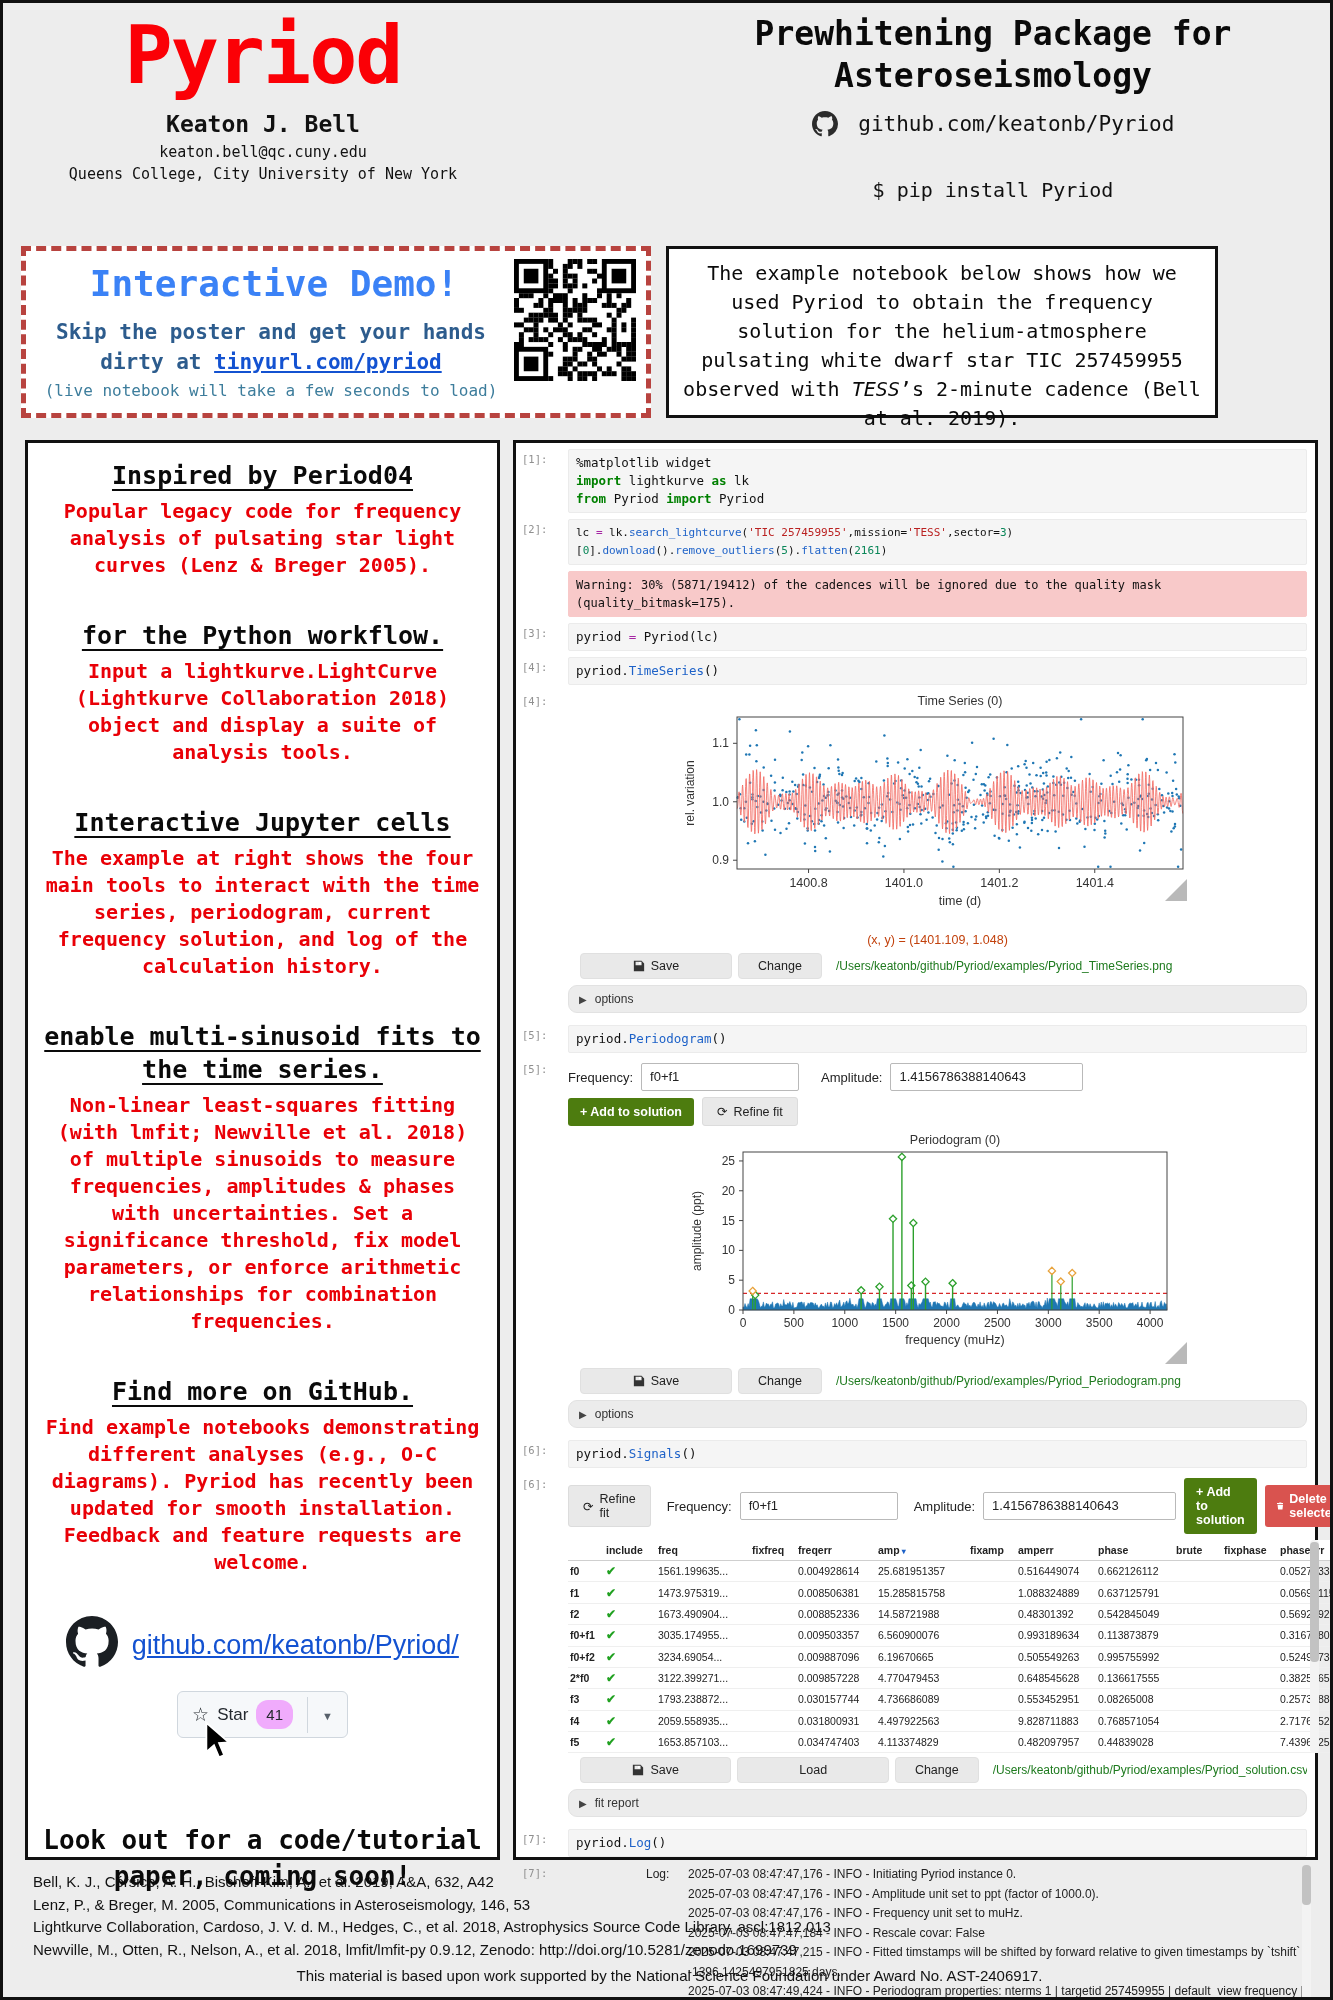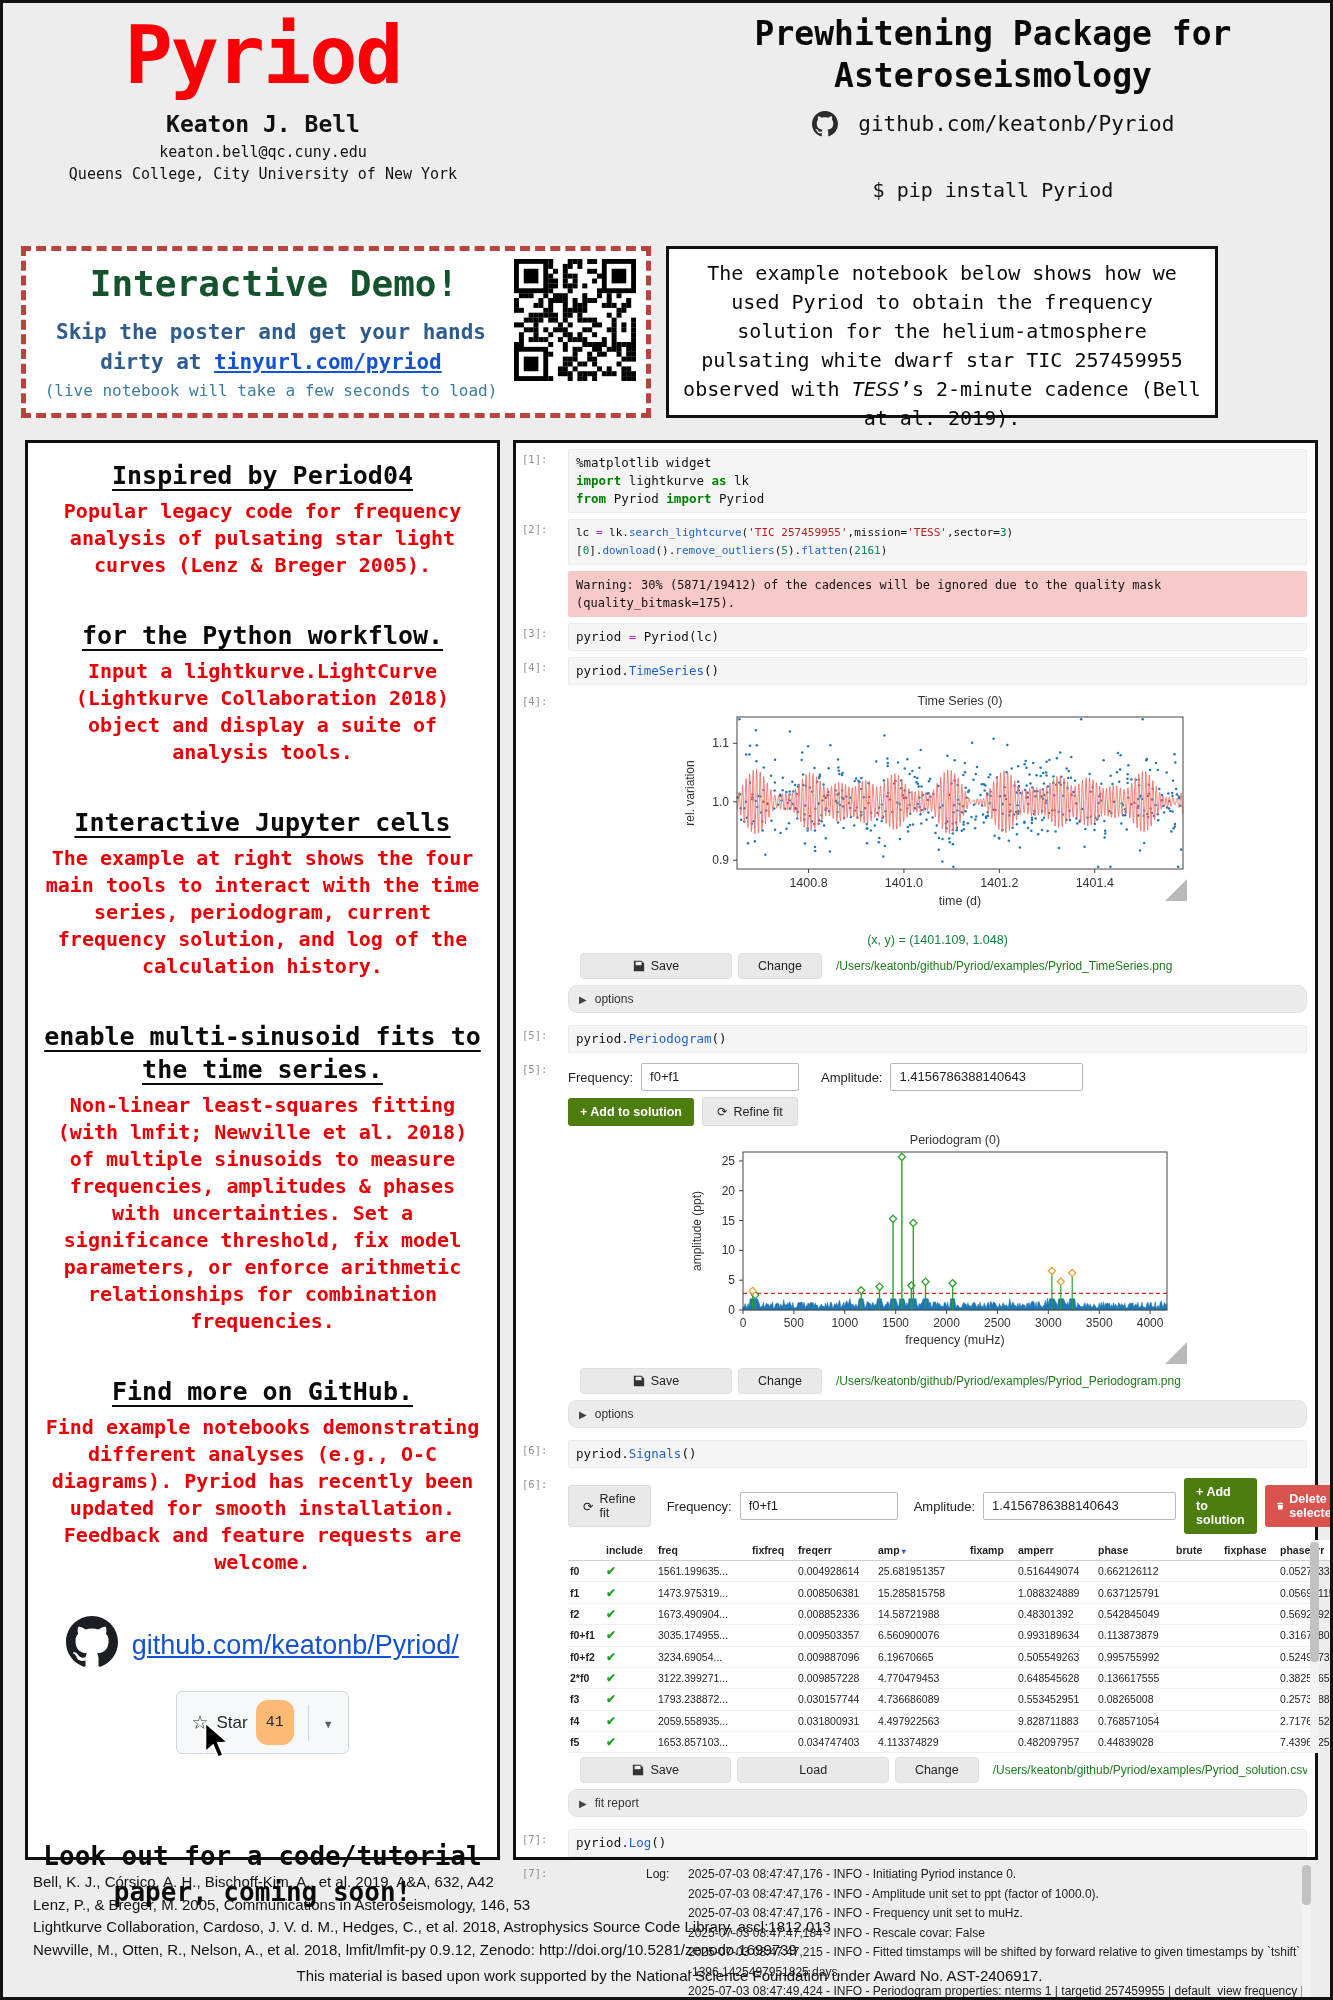--- a/index.html
+++ b/index.html
@@ -10,63 +10,63 @@
   .logo{left:60px;top:6px;width:400px;text-align:center;font-size:80px;font-weight:bold;color:#fb0006;letter-spacing:-2px;}
   .author{left:40px;top:108px;width:440px;text-align:center;font-weight:bold;font-size:23px;color:#111;}
   .email{left:40px;top:140px;width:440px;text-align:center;font-size:15px;color:#111;}
   .affil{left:40px;top:162px;width:440px;text-align:center;font-size:15px;color:#111;}
   .title{left:655px;top:10px;width:670px;text-align:center;font-size:33px;font-weight:bold;color:#0a0a0a;line-height:42px;}
   .hline{left:655px;width:670px;text-align:center;font-size:21px;color:#111;}
   .hline .ic{vertical-align:-6px;margin-right:8px;}
   .pipline{top:175px;font-size:20px;}
   
   .demo{left:18px;top:243px;width:630px;height:172px;background:#fff;border:5px dashed #b8433f;box-sizing:border-box;}
-  .demo-title{left:28px;top:12px;width:440px;text-align:center;font-size:36px;font-weight:bold;color:#14532d;}
+  .demo-title{left:28px;top:12px;width:440px;text-align:center;font-size:36px;font-weight:bold;color:#3b82f6;}
   .demo-l1{left:10px;top:66px;width:470px;text-align:center;font-size:21px;font-weight:bold;color:#2d5c8d;line-height:30px;}
   .demo-note{left:0px;top:130px;width:490px;text-align:center;font-size:16px;color:#3d7d9c;}
   .demo a,.bluelink{color:#1352d1;text-decoration:underline;}
   .qr{right:10px;top:8px;}
   
   .intro{left:663px;top:243px;width:552px;height:172px;background:#fff;border:3px solid #111;box-sizing:border-box;
          text-align:center;font-size:20px;color:#0a0a0a;line-height:29px;padding:10px 14px;}
   .intro .it{font-style:italic;}
   
   .leftbox{left:22px;top:437px;width:475px;height:1420px;background:#fff;border:3px solid #111;box-sizing:border-box;
            padding:16px 12px;text-align:center;}
   .sec{margin-bottom:40px;}
   .sec h3{margin:0 0 6px 0;font-size:25px;font-weight:bold;color:#0a0a0a;text-decoration:underline;text-underline-offset:5px;line-height:33px;}
   .sec p{margin:0;font-size:20px;font-weight:bold;color:#e90007;line-height:27px;}
   .ghrow{margin:18px 0 10px 0;font-family:"Liberation Sans",sans-serif;font-size:27px;}
   .ghrow .ic{vertical-align:-14px;margin-right:6px;}
   .starwrap{position:relative;display:inline-block;margin-top:6px;}
   .starbtn{display:inline-flex;align-items:center;background:#f6f8fa;border:1px solid #d0d7de;border-radius:6px;
            font-family:"Liberation Sans",sans-serif;font-size:17px;color:#24292f;overflow:hidden;}
   .starbtn .seg1{display:inline-flex;align-items:center;gap:8px;padding:8px 14px;}
-  .starbtn .cnt{background:#fdba74;border-radius:12px;padding:14px 10px;font-size:15px;font-family:Liberation Mono, monospace;}
+  .starbtn .cnt{background:#f0abfc;border-radius:12px;padding:6px 10px;font-size:15px;}
   .starbtn .seg2{border-left:1px solid #d0d7de;padding:8px 14px;}
   .cursor{position:absolute;left:26px;top:30px;}
   .coming{margin-top:84px;font-size:26px;font-weight:bold;color:#0a0a0a;line-height:36px;}
   
   .nb{left:510px;top:437px;width:805px;height:1420px;background:#fff;border:3px solid #111;box-sizing:border-box;
       padding:6px 8px 0 2px;font-family:"Liberation Sans",sans-serif;}
   .jrow{display:flex;margin-bottom:6px;}
   .prompt{width:46px;flex:none;text-align:left;padding:4px 0 0 4px;color:#8f8f8f;
           font-family:"DejaVu Sans Mono",monospace;font-size:10.5px;}
   .jin{flex:1;background:#f5f5f5;border:1px solid #ebebeb;border-radius:2px;padding:4px 7px;
        font-family:"DejaVu Sans Mono",monospace;font-size:12.5px;line-height:18px;color:#111;}
   .jin.small{font-size:11px;}
   .jout{flex:1;min-width:0;}
   .tk-k{color:#008000;font-weight:bold;}
   .tk-s{color:#ba2121;}
   .tk-n{color:#098658;}
   .tk-o{color:#a626a4;}
   .tk-m{color:#1e62c8;}
   .warnrow .jin{background:#f8c9c9;border-color:#f8c9c9;font-size:12px;}
   .plotwrap{text-align:center;position:relative;}
-  .coords{text-align:center;font-size:12.5px;color:#15803d;margin:2px 0 6px 0;font-family:"Liberation Sans",sans-serif;}
+  .coords{text-align:center;font-size:12.5px;color:#c2410c;margin:2px 0 6px 0;font-family:"Liberation Sans",sans-serif;}
   .resize{width:0;height:0;border-left:22px solid transparent;border-bottom:22px solid #b9b9b9;
           position:absolute;right:120px;}
   .btnrow{display:flex;align-items:center;gap:6px;margin:4px 0 6px 12px;}
   .btn{background:#e9e9e9;border:1px solid #e0e0e0;border-radius:4px;padding:5px 0;text-align:center;
        font-size:12.5px;color:#222;display:inline-flex;align-items:center;justify-content:center;gap:6px;}
   .btn.save{width:150px;}
   .btn.change{width:82px;}
   .btn.load{width:150px;}
   .greenpath{color:#1e7a1e;font-size:12px;margin-left:8px;white-space:nowrap;overflow:hidden;}
   .optbar{background:#ececec;border:1px solid #e2e2e2;border-radius:9px;padding:6px 10px;font-size:12px;color:#333;margin-bottom:6px;}

